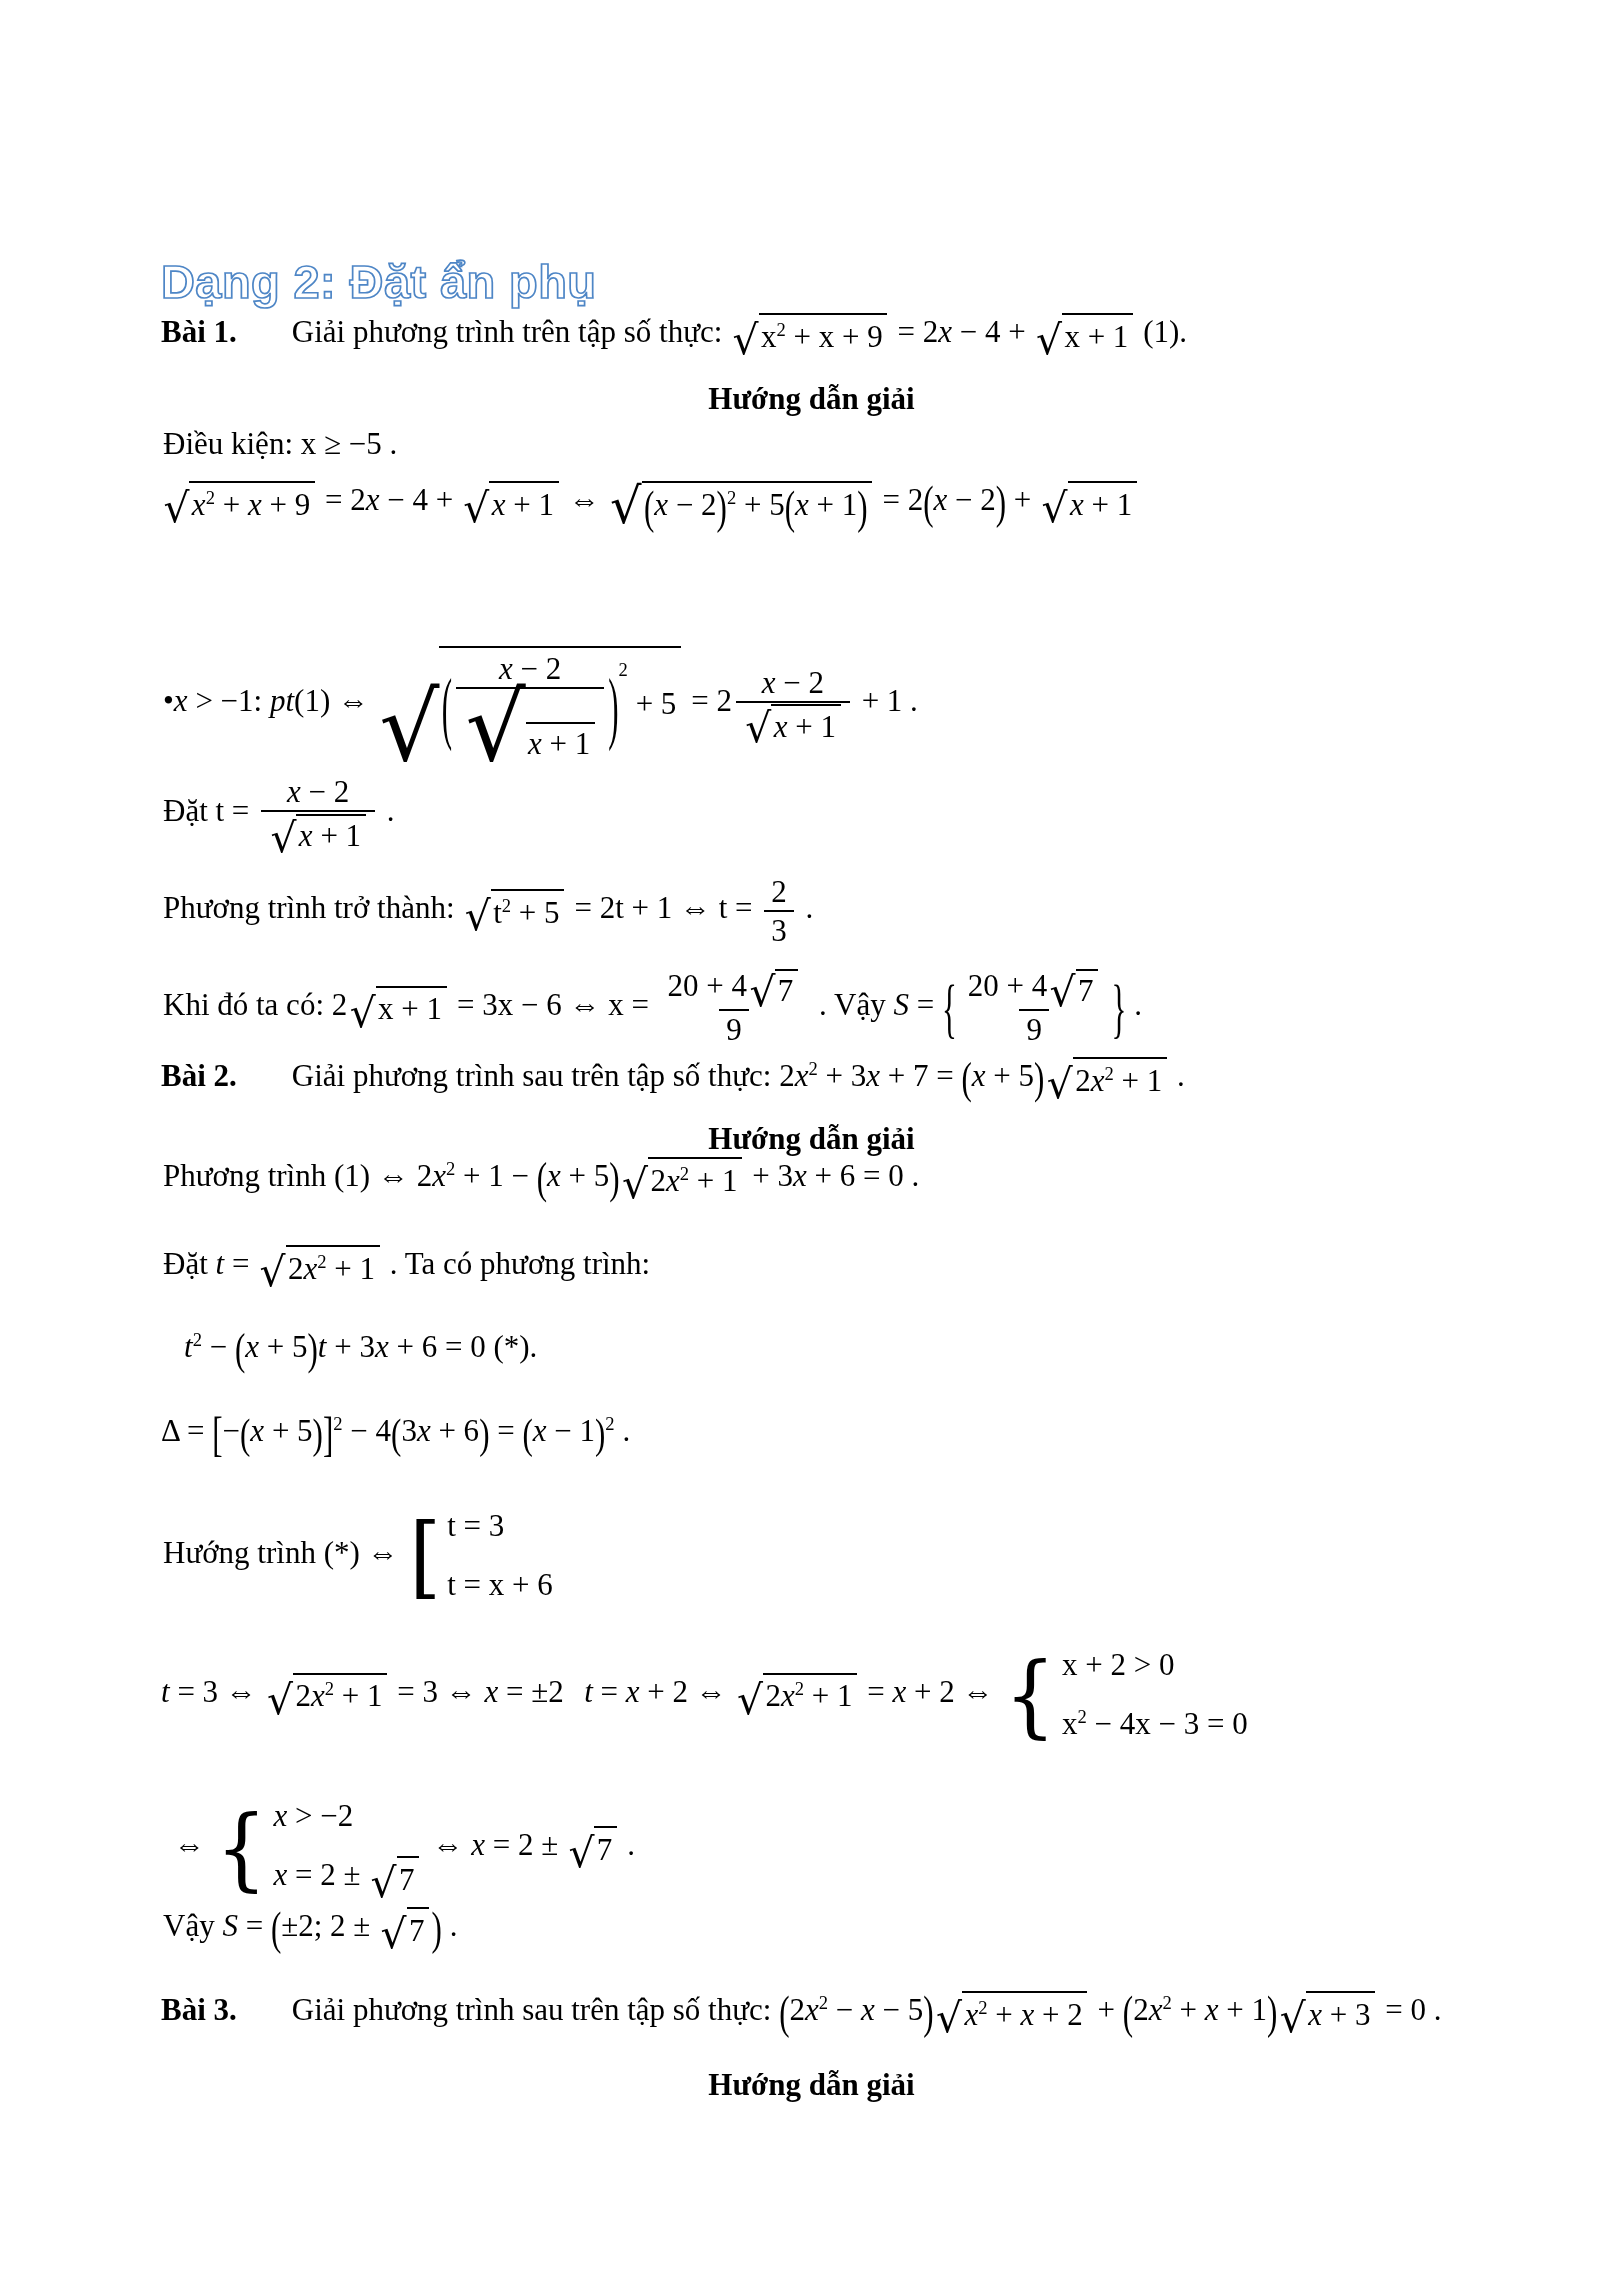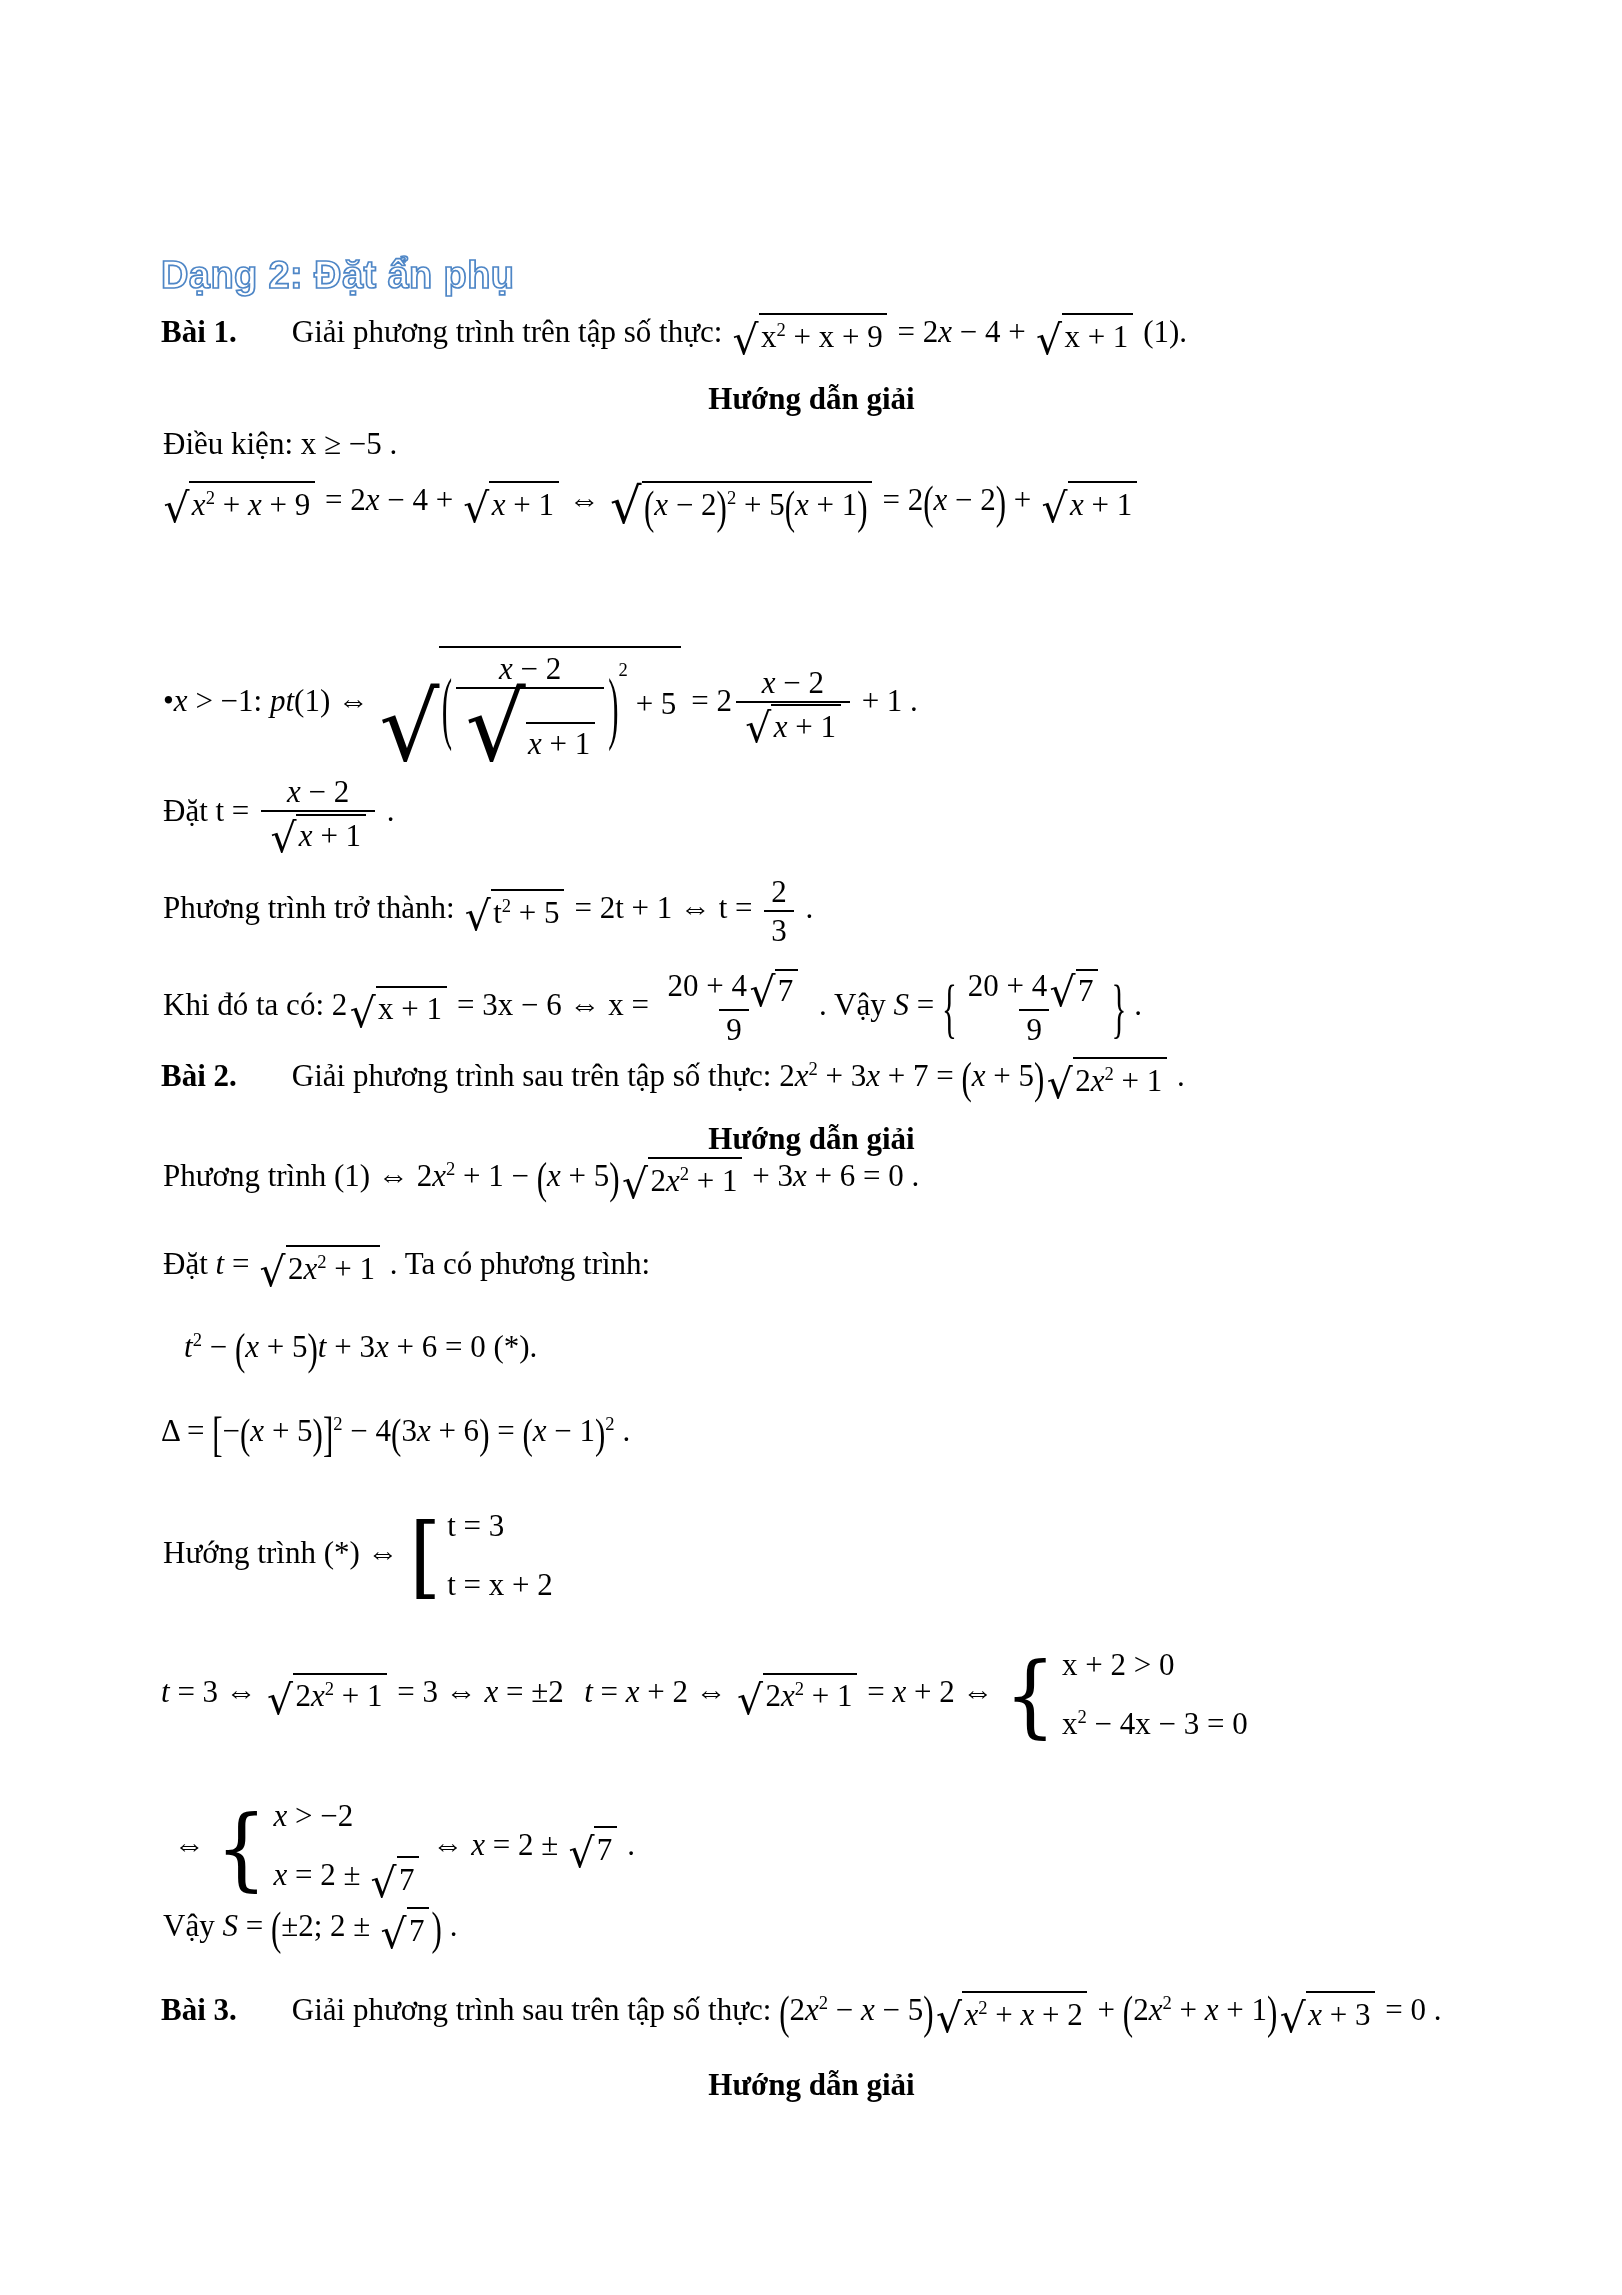--- a/index.html
+++ b/index.html
@@ -39,21 +39,21 @@
   .frac-den { border-top:2.4px solid #000; }
   
   .cases { display:inline-flex; align-items:center; vertical-align:middle; margin:0 3.1px; }
   .cases-br { font-size:2.6em; line-height:1; transform:scaleY(1.12);
               font-family:"DejaVu Serif",serif; margin-right:6.3px; font-weight:400; }
   .cases-rows { display:inline-flex; flex-direction:column; gap:19px; text-align:left; }
   .cases-row { white-space:pre; }
   
   .line.heading {
     font-family:"Liberation Sans","DejaVu Sans",sans-serif;
-    font-size:38px; font-weight:700; letter-spacing:0.4px;
+    font-size:47px; font-weight:700; letter-spacing:0.4px;
     color:#ef4444;
     -webkit-text-fill-color:#ffffff;
     -webkit-text-stroke:1.7px #4e86c6;
   }
 </style>
 </head>
 <body>
 
 <div class="page" id="page">
     <div class="line heading" style="top: 251px; left: 161px;"><span class="up">Dạng 2: Đặt ẩn phụ</span></div>
@@ -64,20 +64,20 @@
     <div class="line" style="top: 646px; left: 163px;"><span class="up">•</span><span class="it">x</span><span class="up"> &gt; −1: </span><span class="it">pt</span><span class="up">(1) ⇔ </span><span class="sqrt sq2"><span class="sqrt-sym">√</span><span class="sqrt-body"><span class="bigd" style="--sy: 2.6;">(</span><span class="frac"><span class="frac-num"><span class="it">x</span><span class="up"> − 2</span></span><span class="frac-den"><span class="sqrt sq0"><span class="sqrt-sym">√</span><span class="sqrt-body"><span class="it">x</span><span class="up"> + 1</span></span></span></span></span><span class="bigd" style="--sy: 2.6;">)</span><sup style="vertical-align: 38px;">2</sup><span class="up"> + 5</span></span></span><span class="up"> = 2</span><span class="frac"><span class="frac-num"><span class="it">x</span><span class="up"> − 2</span></span><span class="frac-den"><span class="sqrt sq0"><span class="sqrt-sym">√</span><span class="sqrt-body"><span class="it">x</span><span class="up"> + 1</span></span></span></span></span><span class="up"> + 1 .</span></div>
     <div class="line" style="top: 773px; left: 163px;"><span class="up">Đặt t = </span><span class="frac"><span class="frac-num"><span class="it">x</span><span class="up"> − 2</span></span><span class="frac-den"><span class="sqrt sq0"><span class="sqrt-sym">√</span><span class="sqrt-body"><span class="it">x</span><span class="up"> + 1</span></span></span></span></span><span class="up"> .</span></div>
     <div class="line" style="top: 873px; left: 163px;"><span class="up">Phương trình trở thành: </span><span class="sqrt sq0"><span class="sqrt-sym">√</span><span class="sqrt-body"><span class="up">t</span><sup style="vertical-align: super;">2</sup><span class="up"> + 5</span></span></span><span class="up"> = 2t + 1 ⇔ t = </span><span class="frac"><span class="frac-num"><span class="up">2</span></span><span class="frac-den"><span class="up">3</span></span></span><span class="up"> .</span></div>
     <div class="line" style="top: 967px; left: 163px;"><span class="up">Khi đó ta có: 2</span><span class="sqrt sq0"><span class="sqrt-sym">√</span><span class="sqrt-body"><span class="up">x + 1</span></span></span><span class="up"> = 3x − 6 ⇔ x = </span><span class="frac"><span class="frac-num"><span class="up">20 + 4</span><span class="sqrt sq0"><span class="sqrt-sym">√</span><span class="sqrt-body"><span class="up">7</span></span></span></span><span class="frac-den"><span class="up">9</span></span></span><span class="up"> . Vậy </span><span class="it">S</span><span class="up"> = </span><span class="bigd" style="--sy: 2.1;">{</span><span class="frac"><span class="frac-num"><span class="up">20 + 4</span><span class="sqrt sq0"><span class="sqrt-sym">√</span><span class="sqrt-body"><span class="up">7</span></span></span></span><span class="frac-den"><span class="up">9</span></span></span><span class="bigd" style="--sy: 2.1;">}</span><span class="up"> .</span></div>
     <div class="line" style="top: 1056px; left: 161px;"><span class="bold">Bài 2.</span><span class="gap" style="width: 55px;"></span><span class="up">Giải phương trình sau trên tập số thực: 2</span><span class="it">x</span><sup style="vertical-align: super;">2</sup><span class="up"> + 3</span><span class="it">x</span><span class="up"> + 7 = </span><span class="bigd" style="--sy: 1.4;">(</span><span class="it">x</span><span class="up"> + 5</span><span class="bigd" style="--sy: 1.4;">)</span><span class="sqrt sq0"><span class="sqrt-sym">√</span><span class="sqrt-body"><span class="up">2</span><span class="it">x</span><sup style="vertical-align: super;">2</sup><span class="up"> + 1</span></span></span><span class="up"> .</span></div>
     <div class="line center" style="top: 1119px;"><span class="bold">Hướng dẫn giải</span></div>
     <div class="line" style="top: 1156px; left: 163px;"><span class="up">Phương trình (1) ⇔ 2</span><span class="it">x</span><sup style="vertical-align: super;">2</sup><span class="up"> + 1 − </span><span class="bigd" style="--sy: 1.4;">(</span><span class="it">x</span><span class="up"> + 5</span><span class="bigd" style="--sy: 1.4;">)</span><span class="sqrt sq0"><span class="sqrt-sym">√</span><span class="sqrt-body"><span class="up">2</span><span class="it">x</span><sup style="vertical-align: super;">2</sup><span class="up"> + 1</span></span></span><span class="up"> + 3</span><span class="it">x</span><span class="up"> + 6 = 0 .</span></div>
     <div class="line" style="top: 1244px; left: 163px;"><span class="up">Đặt </span><span class="it">t</span><span class="up"> = </span><span class="sqrt sq0"><span class="sqrt-sym">√</span><span class="sqrt-body"><span class="up">2</span><span class="it">x</span><sup style="vertical-align: super;">2</sup><span class="up"> + 1</span></span></span><span class="up"> . Ta có phương trình:</span></div>
     <div class="line" style="top: 1327px; left: 184px;"><span class="it">t</span><sup style="vertical-align: super;">2</sup><span class="up"> − </span><span class="bigd" style="--sy: 1.4;">(</span><span class="it">x</span><span class="up"> + 5</span><span class="bigd" style="--sy: 1.4;">)</span><span class="it">t</span><span class="up"> + 3</span><span class="it">x</span><span class="up"> + 6 = 0 (*).</span></div>
     <div class="line" style="top: 1411px; left: 161px;"><span class="up">Δ = </span><span class="bigd" style="--sy: 1.6;">[</span><span class="up">−</span><span class="bigd" style="--sy: 1.35;">(</span><span class="it">x</span><span class="up"> + 5</span><span class="bigd" style="--sy: 1.35;">)</span><span class="bigd" style="--sy: 1.6;">]</span><sup style="vertical-align: super;">2</sup><span class="up"> − 4</span><span class="bigd" style="--sy: 1.35;">(</span><span class="up">3</span><span class="it">x</span><span class="up"> + 6</span><span class="bigd" style="--sy: 1.35;">)</span><span class="up"> = </span><span class="bigd" style="--sy: 1.35;">(</span><span class="it">x</span><span class="up"> − 1</span><span class="bigd" style="--sy: 1.35;">)</span><sup style="vertical-align: super;">2</sup><span class="up"> .</span></div>
-    <div class="line" style="top: 1506px; left: 163px;"><span class="up">Hướng trình (*) ⇔ </span><span class="cases"><span class="cases-br">[</span><span class="cases-rows"><span class="cases-row"><span class="up">t = 3</span></span><span class="cases-row"><span class="up">t = x + 2</span></span></span></span></div>
+    <div class="line" style="top: 1506px; left: 163px;"><span class="up">Hướng trình (*) ⇔ </span><span class="cases"><span class="cases-br">[</span><span class="cases-rows"><span class="cases-row"><span class="up">t = 3</span></span><span class="cases-row"><span class="up">t = x + 6</span></span></span></span></div>
     <div class="line" style="top: 1645px; left: 161px;"><span class="it">t</span><span class="up"> = 3 ⇔ </span><span class="sqrt sq0"><span class="sqrt-sym">√</span><span class="sqrt-body"><span class="up">2</span><span class="it">x</span><sup style="vertical-align: super;">2</sup><span class="up"> + 1</span></span></span><span class="up"> = 3 ⇔ </span><span class="it">x</span><span class="up"> = ±2</span><span class="gap" style="width: 20.4px;"></span><span class="it">t</span><span class="up"> = </span><span class="it">x</span><span class="up"> + 2 ⇔ </span><span class="sqrt sq0"><span class="sqrt-sym">√</span><span class="sqrt-body"><span class="up">2</span><span class="it">x</span><sup style="vertical-align: super;">2</sup><span class="up"> + 1</span></span></span><span class="up"> = </span><span class="it">x</span><span class="up"> + 2 ⇔ </span><span class="cases"><span class="cases-br">{</span><span class="cases-rows"><span class="cases-row"><span class="up">x + 2 &gt; 0</span></span><span class="cases-row"><span class="up">x</span><sup style="vertical-align: super;">2</sup><span class="up"> − 4x − 3 = 0</span></span></span></span></div>
     <div class="line" style="top: 1796px; left: 174px;"><span class="up">⇔ </span><span class="cases"><span class="cases-br">{</span><span class="cases-rows"><span class="cases-row"><span class="it">x</span><span class="up"> &gt; −2</span></span><span class="cases-row"><span class="it">x</span><span class="up"> = 2 ± </span><span class="sqrt sq0"><span class="sqrt-sym">√</span><span class="sqrt-body"><span class="up">7</span></span></span></span></span></span><span class="up"> ⇔ </span><span class="it">x</span><span class="up"> = 2 ± </span><span class="sqrt sq0"><span class="sqrt-sym">√</span><span class="sqrt-body"><span class="up">7</span></span></span><span class="up"> .</span></div>
     <div class="line" style="top: 1906px; left: 163px;"><span class="up">Vậy </span><span class="it">S</span><span class="up"> = </span><span class="bigd" style="--sy: 1.5;">(</span><span class="up">±2; 2 ± </span><span class="sqrt sq0"><span class="sqrt-sym">√</span><span class="sqrt-body"><span class="up">7</span></span></span><span class="bigd" style="--sy: 1.5;">)</span><span class="up"> .</span></div>
     <div class="line" style="top: 1990px; left: 161px;"><span class="bold">Bài 3.</span><span class="gap" style="width: 55px;"></span><span class="up">Giải phương trình sau trên tập số thực: </span><span class="bigd" style="--sy: 1.5;">(</span><span class="up">2</span><span class="it">x</span><sup style="vertical-align: super;">2</sup><span class="up"> − </span><span class="it">x</span><span class="up"> − 5</span><span class="bigd" style="--sy: 1.5;">)</span><span class="sqrt sq0"><span class="sqrt-sym">√</span><span class="sqrt-body"><span class="it">x</span><sup style="vertical-align: super;">2</sup><span class="up"> + </span><span class="it">x</span><span class="up"> + 2</span></span></span><span class="up"> + </span><span class="bigd" style="--sy: 1.5;">(</span><span class="up">2</span><span class="it">x</span><sup style="vertical-align: super;">2</sup><span class="up"> + </span><span class="it">x</span><span class="up"> + 1</span><span class="bigd" style="--sy: 1.5;">)</span><span class="sqrt sq0"><span class="sqrt-sym">√</span><span class="sqrt-body"><span class="it">x</span><span class="up"> + 3</span></span></span><span class="up"> = 0 .</span></div>
     <div class="line center" style="top: 2065px;"><span class="bold">Hướng dẫn giải</span></div>
   </div>
 
 
 </body></html>

